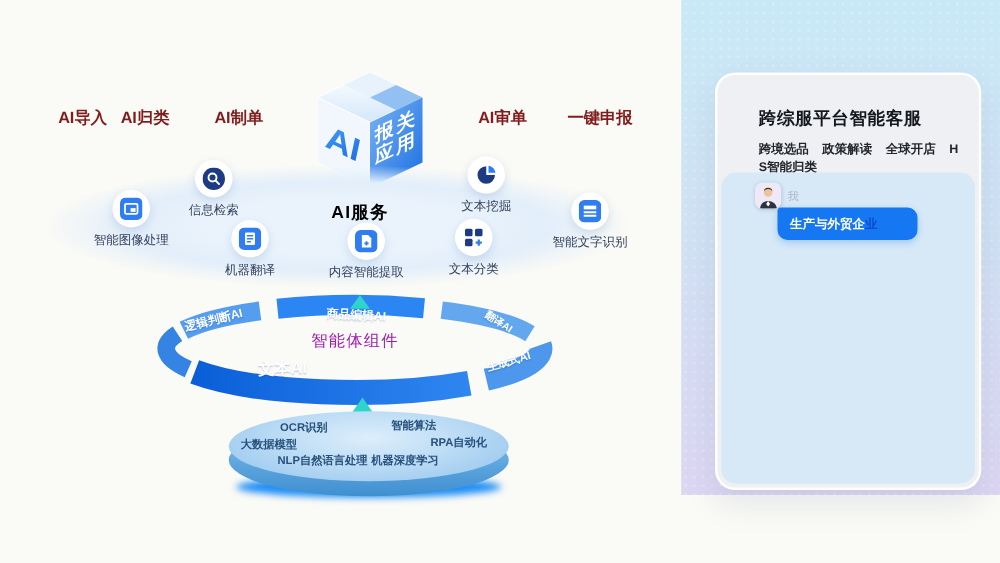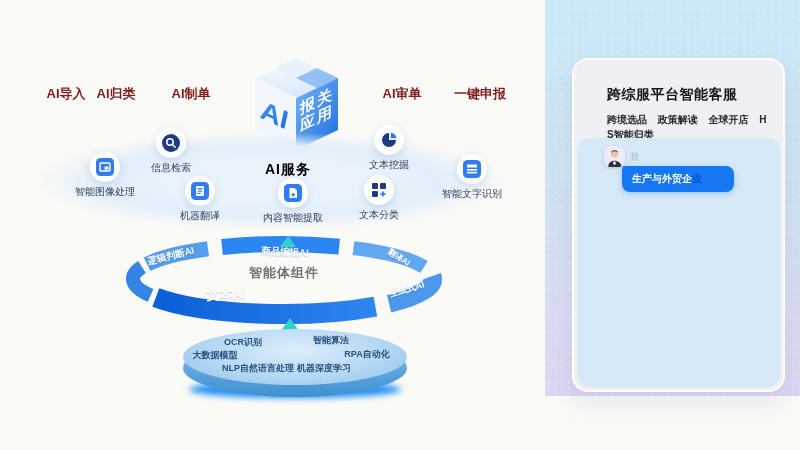--- a/index.html
+++ b/index.html
@@ -33,21 +33,21 @@
 
   .ring{position:absolute;left:118px;top:233px;width:332px;height:100px;}
   .ring-text{position:absolute;color:#fff;font-weight:700;text-align:center;white-space:nowrap;
     text-shadow:0 1px 1px rgba(10,60,140,.25);}
   .rt1{left:136px;top:250px;width:70px;font-size:9.5px;transform:rotate(-14deg);}
   .rt2{left:250px;top:246px;width:70px;font-size:9.5px;transform:rotate(3deg);}
   .rt3{left:379px;top:252px;width:40px;font-size:8px;transform:rotate(33deg);}
   .rt4{left:186px;top:286px;width:80px;font-size:13px;transform:rotate(-2deg);}
   .rt5{left:377px;top:283px;width:60px;font-size:9px;transform:rotate(-16deg);}
   .agents-title{position:absolute;left:234px;top:264px;width:100px;text-align:center;
-    color:#737373;font-weight:700;font-size:13px;letter-spacing:1px;}
+    color:#a21caf;font-weight:400;font-size:13px;letter-spacing:1px;}
 
   .tri{width:0;height:0;position:absolute;border-left:8px solid transparent;
     border-right:8px solid transparent;border-bottom:11px solid #2ed3c9;}
   .tri-ring{left:280px;top:236px;}
   .tri-disc{left:281px;top:318px;border-left-width:9px;border-right-width:9px;border-bottom-width:13px;}
 
   .disc{position:absolute;left:183px;top:329px;width:224px;height:72px;}
   .disc-glow{position:absolute;left:6px;top:52px;width:212px;height:17px;border-radius:50%;
     background:#1e8ef6;filter:blur(3px);}
   .disc-side{position:absolute;left:0;top:10px;width:224px;height:58px;border-radius:50%;

